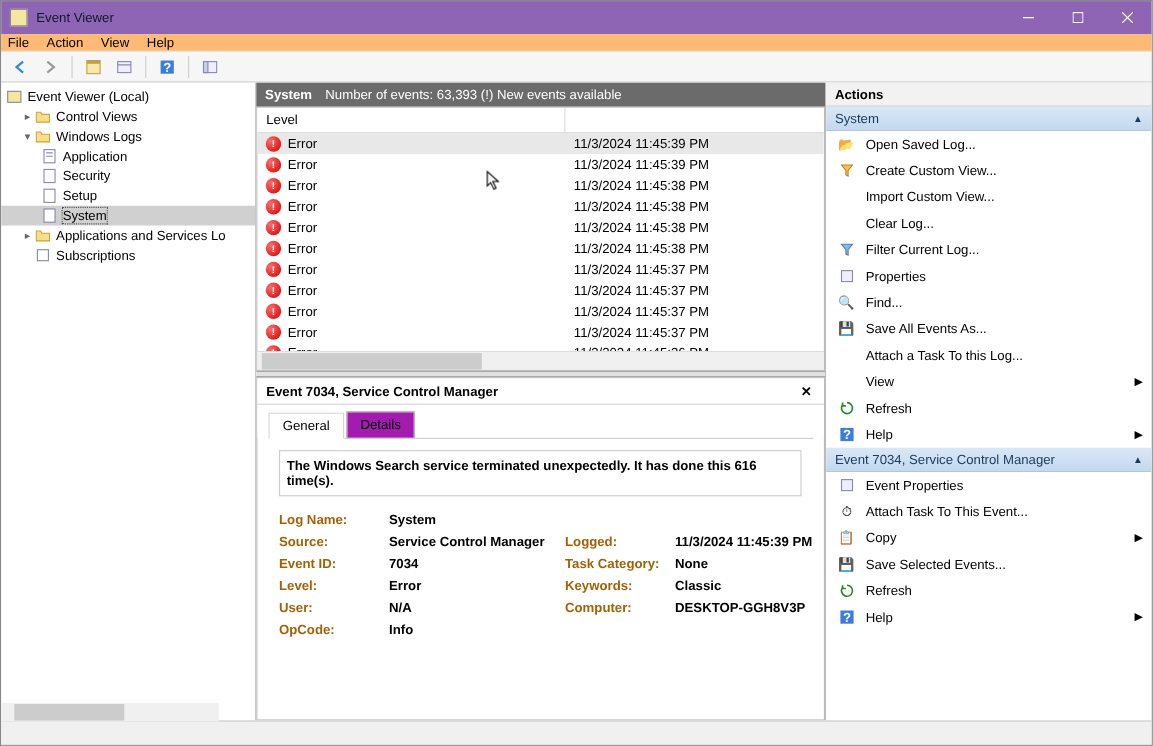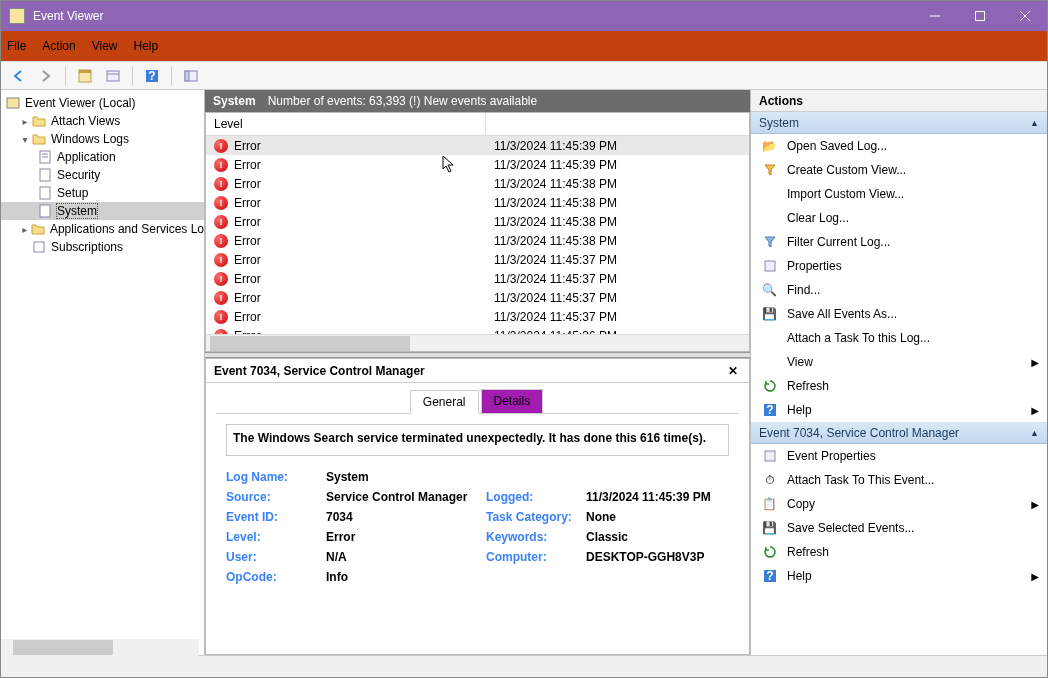--- a/index.html
+++ b/index.html
@@ -1,28 +1,28 @@
 <!DOCTYPE html>
 <html><head>
 <meta charset="utf-8">
 <style>
 * { margin: 0; padding: 0; box-sizing: border-box; font-family: "Segoe UI", Tahoma, sans-serif; font-size: 12px; }
 body { background: #f0f0f0; width: 1048px; height: 678px; overflow: hidden; display: flex; flex-direction: column; border: 1px solid #888; }
-.titlebar { background: #8e65b5; height: 30px; display: flex; align-items: center; color: #ffffff; }
+.titlebar { background: #8e65b5; height: 30px; display: flex; align-items: center; color: #0f172a; }
 .titlebar .app-icon { width: 16px; height: 16px; margin: 0 8px; background: #f5e6a0; border: 1px solid #888; }
 .titlebar .title { flex: 1; font-size: 12px; }
 .win-btns { display: flex; }
 .win-btn { width: 45px; height: 30px; display: flex; align-items: center; justify-content: center; color: #fff; }
-.menubar { background: #c2410c; height: 31px; display: flex; align-items: center; padding-left: 6px; gap: 16px; border-bottom: 1px solid #ddd; }
+.menubar { background: #fdba74; height: 16px; display: flex; align-items: center; padding-left: 6px; gap: 16px; border-bottom: 1px solid #ddd; }
 .menubar span { cursor: default; }
 .toolbar { background: #f6f6f6; height: 28px; display: flex; align-items: center; padding-left: 6px; gap: 6px; border-bottom: 1px solid #ccc; }
 .tb-btn { width: 22px; height: 22px; display: flex; align-items: center; justify-content: center; border: 1px solid transparent; }
 .tb-sep { width: 1px; height: 20px; background: #ccc; margin: 0 2px; }
 .main { flex: 1; display: flex; overflow: hidden; }
-.tree-pane { width: 204px; background: #fff; border-right: 1px solid #bbb; overflow-y: auto; overflow-x: auto; padding: 4px 0; }
+.tree-pane { width: 232px; background: #fff; border-right: 1px solid #bbb; overflow-y: auto; overflow-x: auto; padding: 4px 0; }
 .tree-item { display: flex; align-items: center; height: 18px; padding-left: 4px; white-space: nowrap; cursor: default; }
 .tree-item .exp { width: 12px; text-align: center; color: #666; font-size: 10px; }
 .tree-item .ticon { width: 16px; height: 16px; margin-right: 4px; display: inline-flex; align-items: center; justify-content: center; }
 .tree-item.selected { background: #d0d0d0; }
 .tree-item.selected span.label { outline: 1px dotted #555; }
 .indent1 { padding-left: 18px; }
 .indent2 { padding-left: 36px; }
 .center-pane { flex: 1; display: flex; flex-direction: column; background: #fff; border-right: 1px solid #bbb; min-width: 0; }
 .list-header { background: #6b6b6b; color: #fff; height: 22px; display: flex; align-items: center; padding: 0 8px; font-weight: bold; }
 .list-header .hname { font-weight: bold; margin-right: 12px; }
@@ -37,27 +37,27 @@
 .grid-row.sel { background: #e8e8e8; }
 .grid-row .cell { padding: 0 8px; display: flex; align-items: center; }
 .error-icon { width: 14px; height: 14px; border-radius: 50%; background: radial-gradient(circle at 30% 30%, #ff6b6b, #cc0000); margin-right: 6px; display: inline-flex; align-items: center; justify-content: center; color: #fff; font-size: 9px; font-weight: bold; }
 .grid-scroll-h { height: 17px; background: #f0f0f0; border-top: 1px solid #ddd; display: flex; align-items: center; }
 .grid-scroll-h .thumb { height: 15px; width: 200px; background: #ccc; margin-left: 4px; }
 .splitter-h { height: 6px; background: #e0e0e0; border-top: 1px solid #999; border-bottom: 1px solid #999; cursor: row-resize; }
 .detail-pane { flex: 1; display: flex; flex-direction: column; border: 1px solid #bbb; margin: 0; min-height: 0; }
 .detail-title { height: 24px; display: flex; align-items: center; padding: 0 8px; background: #fff; border-bottom: 1px solid #ccc; }
 .detail-title .txt { flex: 1; font-weight: bold; }
 .detail-close { width: 16px; height: 16px; display: flex; align-items: center; justify-content: center; font-weight: bold; cursor: pointer; }
-.tabs { display: flex; padding: 6px 10px 0; background: #fff; justify-content: center; }
+.tabs { display: flex; padding: 6px 10px 0; background: #fff; }
 .tab { padding: 4px 12px; border: 1px solid #ccc; border-bottom: none; background: #a21caf; margin-right: 2px; cursor: pointer; }
 .tab.active { background: #fff; border-bottom: 1px solid #fff; position: relative; top: 1px; }
 .tab-content { flex: 1; border-top: 1px solid #ccc; margin: 0 10px 6px; padding: 10px; overflow-y: scroll; background: #fff; font-weight: bold; }
 .desc-box { border: 1px solid #ccc; padding: 6px; margin-bottom: 14px; min-height: 32px; }
 .props { display: grid; grid-template-columns: 100px 160px 100px 160px; row-gap: 6px; }
-.props .lbl { color: #3b82f6; }
+.props .lbl { color: #a16207; }
 .actions-pane { width: 296px; background: #fff; display: flex; flex-direction: column; overflow-y: auto; }
 .actions-head { background: #f2f2f2; height: 22px; display: flex; align-items: center; padding: 0 8px; font-weight: bold; border-bottom: 1px solid #ccc; }
 .action-section { background: linear-gradient(#d9e8f7, #c3d8ef); height: 22px; display: flex; align-items: center; padding: 0 8px; border-bottom: 1px solid #a8c0da; color: #1a3a5c; font-weight: normal; }
 .action-section .sec-arrow { margin-left: auto; font-size: 9px; }
 .action-item { height: 24px; display: flex; align-items: center; padding: 0 8px 0 10px; cursor: pointer; }
 .action-item .aicon { width: 18px; height: 16px; margin-right: 8px; display: inline-flex; align-items: center; justify-content: center; }
 .action-item .arrow { margin-left: auto; font-size: 10px; }
 .statusbar { height: 22px; background: #f0f0f0; border-top: 1px solid #ccc; }
 .hscroll-tree { position: absolute; bottom: 22px; left: 1px; width: 198px; height: 17px; background: #f0f0f0; display: flex; align-items: center; }
 .hscroll-tree .thumb { height: 15px; width: 100px; background: #ccc; margin-left: 12px; }
@@ -148,21 +148,21 @@
         </span>
       <span class="label">Event Viewer (Local)</span>
     </div>
     <div class="tree-item indent1">
       <span class="exp">▸</span>
       <span class="ticon">
           <svg width="14" height="12">
             <path d="M1 2 h4 l1 2 h7 v7 h-12 z" fill="#f8dd8a" stroke="#caa43a"></path>
           </svg>
         </span>
-      <span class="label">Attach Views</span>
+      <span class="label">Control Views</span>
     </div>
     <div class="tree-item indent1">
       <span class="exp">▾</span>
       <span class="ticon">
           <svg width="14" height="12">
             <path d="M1 2 h4 l1 2 h7 v7 h-12 z" fill="#f8dd8a" stroke="#caa43a"></path>
           </svg>
         </span>
       <span class="label">Windows Logs</span>
     </div>

